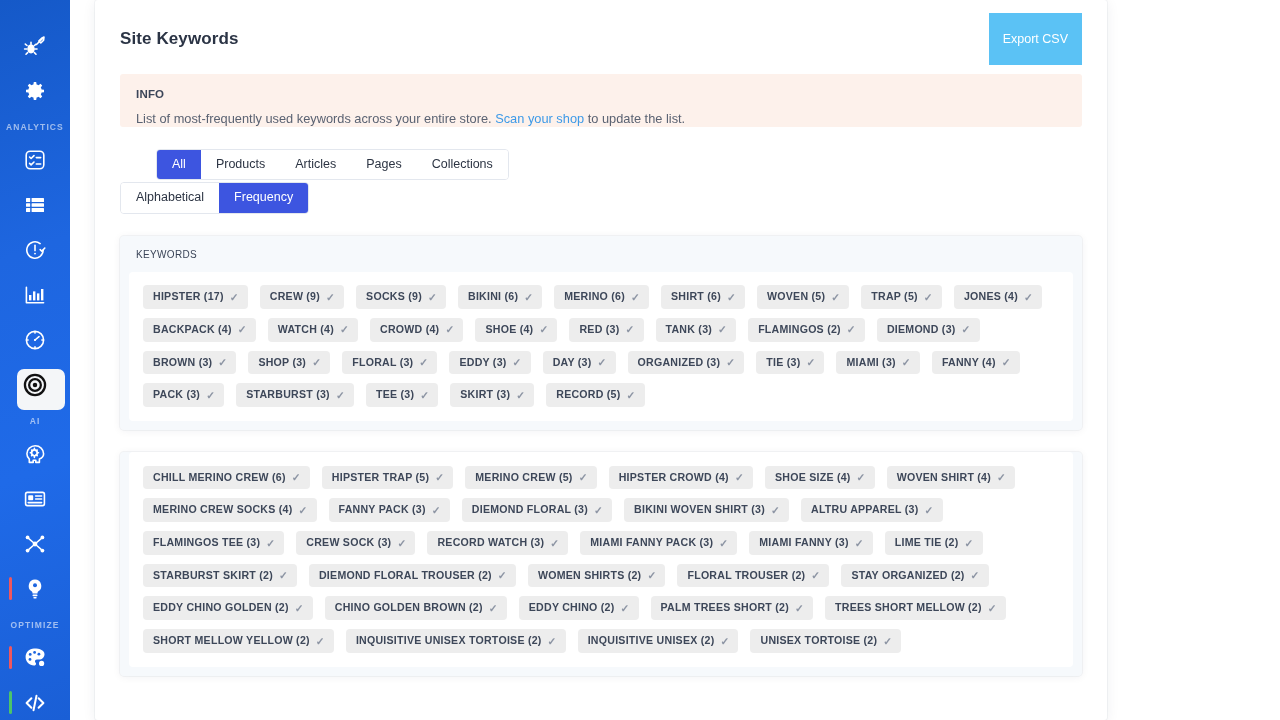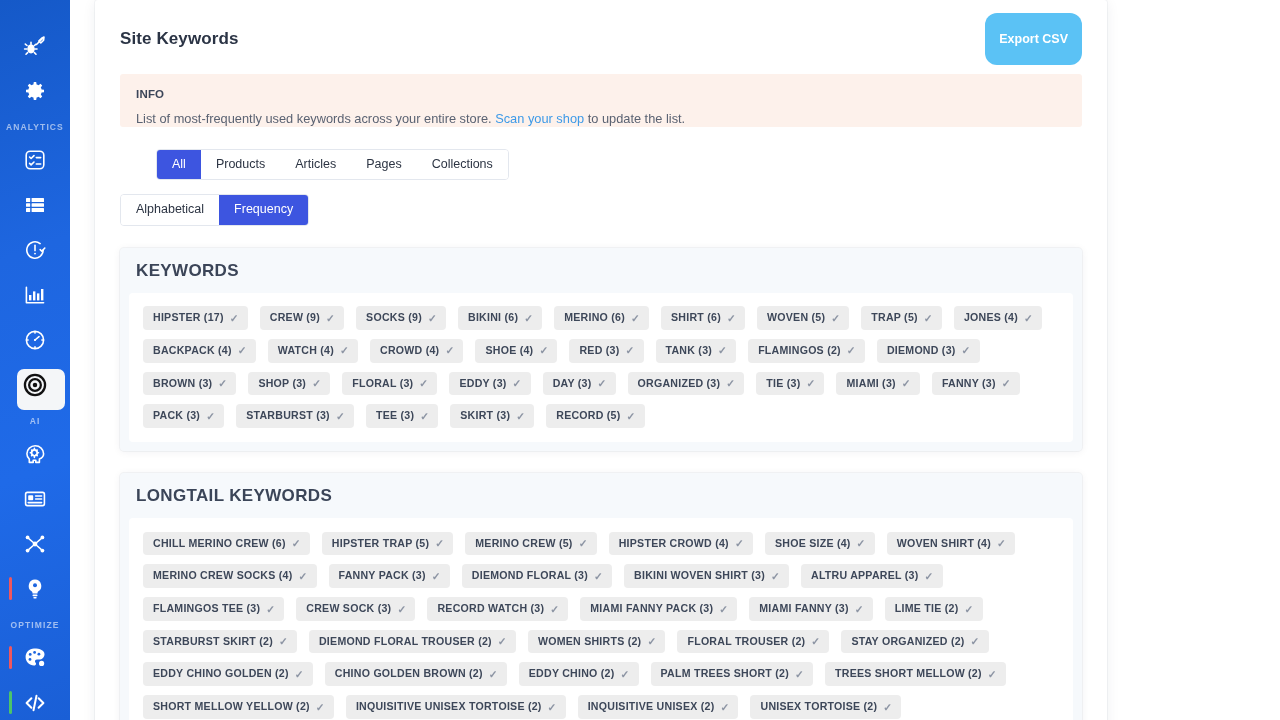--- a/index.html
+++ b/index.html
@@ -67,24 +67,24 @@
     padding: 22px 25px 0 25px;
   }
 
   .page-head { display: flex; align-items: center; justify-content: space-between; height: 34px; }
   .page-title { font-size: 17px; font-weight: 700; color: #2b3445; letter-spacing: .1px; }
   .export-btn {
     background: #5bc2f5;
     color: #ffffff;
     border: none;
     font-size: 12.5px;
-    font-weight: 700;
+    font-weight: 400;
     font-family: inherit;
     padding: 20px 14px;
-    border-radius: 12px;
+    border-radius: 0;
     cursor: pointer;
     line-height: 1;
   }
 
   .info-box {
     margin-top: 18px;
     background: #fdf1eb;
     border-radius: 3px;
     padding: 14px 16px 0 16px;
   }
@@ -108,32 +108,32 @@
     color: #2c3443;
     padding: 7px 15px 8px 15px;
     background: #ffffff;
     cursor: pointer;
     line-height: 1.15;
     border: none;
     font-family: inherit;
   }
   .tab.active { background: #3d55e0; color: #ffffff; }
 
-  .subtabs-row { margin-top: 14px; }
+  .subtabs-row { margin-top: 2px; }
 
   .section {
     margin-top: 22px;
     border-radius: 4px;
     background: #f6f9fc;
     box-shadow: 0 0 0 1px rgba(16,36,74,0.045), 0 1px 8px rgba(16,36,74,0.06);
     overflow: hidden;
   }
   .section-head {
     padding: 13px 16px 12px 16px;
-    font-size: 17px; font-weight: 700; color: #3b4558; letter-spacing: .35px;
+    font-size: 10px; font-weight: 400; color: #3b4558; letter-spacing: .35px;
   }
   .chips-panel {
     background: #ffffff;
     margin: 0 9px 9px 9px;
     border-radius: 4px;
     padding: 9px 8px 10px 8px;
     display: flex;
     flex-wrap: wrap;
     gap: 0;
   }
@@ -443,21 +443,21 @@
               </div>
               <div class="chip">
                 <span>TIE (3)</span>
                 <span class="check">✓</span>
               </div>
               <div class="chip">
                 <span>MIAMI (3)</span>
                 <span class="check">✓</span>
               </div>
               <div class="chip">
-                <span>FANNY (3)</span>
+                <span>FANNY (4)</span>
                 <span class="check">✓</span>
               </div>
               <div class="chip">
                 <span>PACK (3)</span>
                 <span class="check">✓</span>
               </div>
               <div class="chip">
                 <span>STARBURST (3)</span>
                 <span class="check">✓</span>
               </div>
@@ -469,21 +469,20 @@
                 <span>SKIRT (3)</span>
                 <span class="check">✓</span>
               </div>
               <div class="chip">
                 <span>RECORD (5)</span>
                 <span class="check">✓</span>
               </div>
             </div>
           </div>
           <div class="section">
-            <div class="section-head">LONGTAIL KEYWORDS</div>
             <div class="chips-panel">
               <div class="chip">
                 <span>CHILL MERINO CREW (6)</span>
                 <span class="check">✓</span>
               </div>
               <div class="chip">
                 <span>HIPSTER TRAP (5)</span>
                 <span class="check">✓</span>
               </div>
               <div class="chip">

